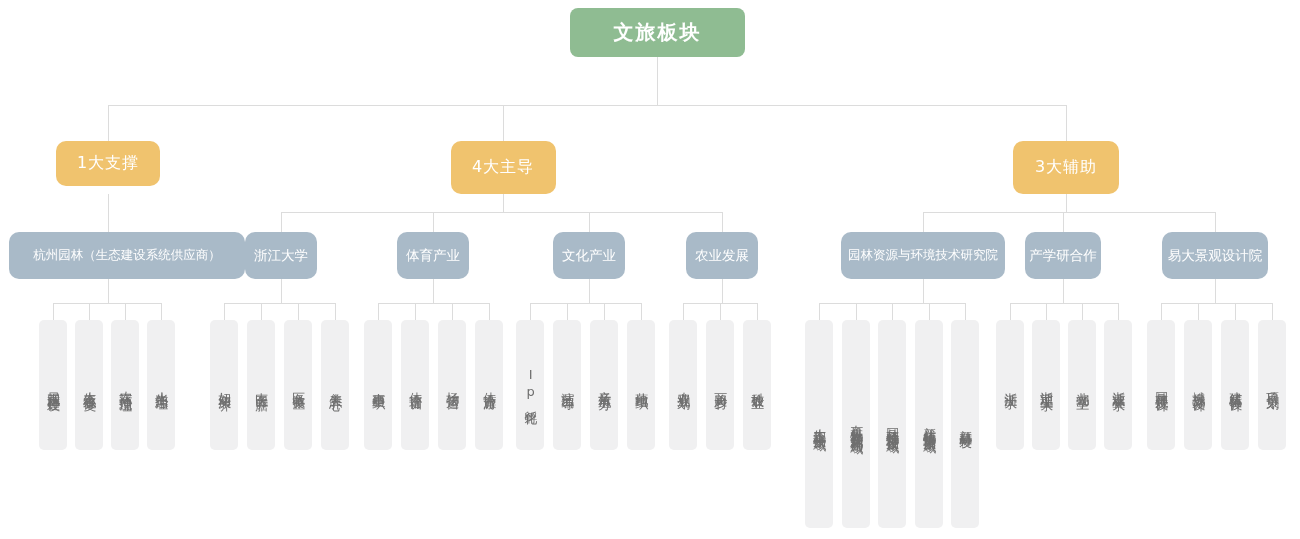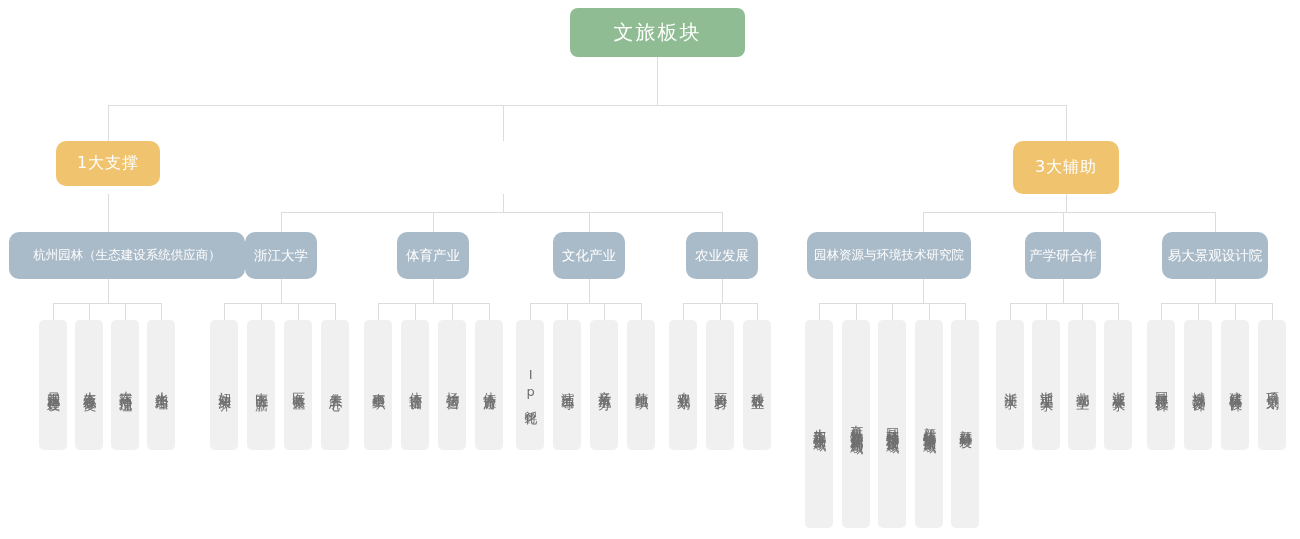--- a/index.html
+++ b/index.html
@@ -1,19 +1,19 @@
 <!DOCTYPE html>
 <html><head>
 <meta charset="utf-8">
 <style>
   html,body{margin:0;padding:0;background:#ffffff;font-family:"DejaVu Sans","Liberation Sans",sans-serif;}
   #chart{position:relative;width:1300px;height:539px;background:#ffffff;overflow:hidden;}
   .node{position:absolute;display:flex;align-items:center;justify-content:center;
         box-sizing:border-box;color:#ffffff;text-align:center;}
-  .root-node{border-radius:8px;font-size:20px;font-weight:normal;letter-spacing:2px;}
+  .root-node{border-radius:8px;font-size:20px;font-weight:bold;letter-spacing:2px;}
   .branch-node{border-radius:10px;font-size:16px;letter-spacing:1px;}
   .dept-node{border-radius:10px;font-size:13.5px;white-space:nowrap;}
   .leaf-node{border-radius:5px;writing-mode:vertical-rl;text-orientation:upright;
              font-size:13px;letter-spacing:1.5px;line-height:1.1;}
   .line{position:absolute;}
 </style>
 </head>
 <body>
 
 <div id="chart" style="background: rgb(255, 255, 255);">
@@ -28,20 +28,21 @@
     <div class="line" style="left: 53px; top: 303px; height: 1px; width: 108px; background: rgb(220, 220, 220);"></div>
     <div class="line" style="left: 53px; top: 303px; width: 1px; height: 17px; background: rgb(220, 220, 220);"></div>
     <div class="node leaf-node" style="left: 39px; top: 320px; width: 28px; height: 130px; background: rgb(240, 240, 241); color: rgb(111, 111, 111);">景观园林建设</div>
     <div class="line" style="left: 89px; top: 303px; width: 1px; height: 17px; background: rgb(220, 220, 220);"></div>
     <div class="node leaf-node" style="left: 75px; top: 320px; width: 28px; height: 130px; background: rgb(240, 240, 241); color: rgb(111, 111, 111);">生态系统修复</div>
     <div class="line" style="left: 125px; top: 303px; width: 1px; height: 17px; background: rgb(220, 220, 220);"></div>
     <div class="node leaf-node" style="left: 111px; top: 320px; width: 28px; height: 130px; background: rgb(240, 240, 241); color: rgb(111, 111, 111);">农污环境治理</div>
     <div class="line" style="left: 161px; top: 303px; width: 1px; height: 17px; background: rgb(220, 220, 220);"></div>
     <div class="node leaf-node" style="left: 147px; top: 320px; width: 28px; height: 130px; background: rgb(240, 240, 241); color: rgb(111, 111, 111);">水生态治理</div>
     <div class="line" style="left: 503px; top: 105px; width: 1px; height: 36px; background: rgb(220, 220, 220);"></div>
+    <div class="node branch-node" style="left: 450.5px; top: 141px; width: 105px; height: 53px; background: rgb(240, 195, 110); color: rgb(255, 255, 255);">4大主导</div>
     <div class="line" style="left: 503px; top: 194px; width: 1px; height: 18px; background: rgb(220, 220, 220);"></div>
     <div class="line" style="left: 281px; top: 212px; height: 1px; width: 441px; background: rgb(220, 220, 220);"></div>
     <div class="line" style="left: 281px; top: 212px; width: 1px; height: 20px; background: rgb(220, 220, 220);"></div>
     <div class="line" style="left: 433px; top: 212px; width: 1px; height: 20px; background: rgb(220, 220, 220);"></div>
     <div class="line" style="left: 589px; top: 212px; width: 1px; height: 20px; background: rgb(220, 220, 220);"></div>
     <div class="line" style="left: 722px; top: 212px; width: 1px; height: 20px; background: rgb(220, 220, 220);"></div>
     <div class="node dept-node" style="left: 245px; top: 232px; width: 72px; height: 47px; background: rgb(169, 186, 200); color: rgb(255, 255, 255);">浙江大学</div>
     <div class="line" style="left: 281px; top: 279px; width: 1px; height: 24px; background: rgb(220, 220, 220);"></div>
     <div class="line" style="left: 224px; top: 303px; height: 1px; width: 111px; background: rgb(220, 220, 220);"></div>
     <div class="line" style="left: 224px; top: 303px; width: 1px; height: 17px; background: rgb(220, 220, 220);"></div>
@@ -83,21 +84,21 @@
     <div class="node leaf-node" style="left: 706px; top: 320px; width: 28px; height: 130px; background: rgb(240, 240, 241); color: rgb(111, 111, 111);">美丽乡村</div>
     <div class="line" style="left: 757px; top: 303px; width: 1px; height: 17px; background: rgb(220, 220, 220);"></div>
     <div class="node leaf-node" style="left: 743px; top: 320px; width: 28px; height: 130px; background: rgb(240, 240, 241); color: rgb(111, 111, 111);">科技农业</div>
     <div class="line" style="left: 1066px; top: 105px; width: 1px; height: 36px; background: rgb(220, 220, 220);"></div>
     <div class="node branch-node" style="left: 1013px; top: 141px; width: 106px; height: 53px; background: rgb(240, 195, 110); color: rgb(255, 255, 255);">3大辅助</div>
     <div class="line" style="left: 1066px; top: 194px; width: 1px; height: 18px; background: rgb(220, 220, 220);"></div>
     <div class="line" style="left: 923px; top: 212px; height: 1px; width: 292px; background: rgb(220, 220, 220);"></div>
     <div class="line" style="left: 923px; top: 212px; width: 1px; height: 20px; background: rgb(220, 220, 220);"></div>
     <div class="line" style="left: 1063px; top: 212px; width: 1px; height: 20px; background: rgb(220, 220, 220);"></div>
     <div class="line" style="left: 1215px; top: 212px; width: 1px; height: 20px; background: rgb(220, 220, 220);"></div>
-    <div class="node dept-node" style="left: 807px; top: 232px; width: 164px; height: 47px; background: rgb(169, 186, 200); color: rgb(255, 255, 255); font-size: 12.5px;">园林资源与环境技术研究院</div>
+    <div class="node dept-node" style="left: 841px; top: 232px; width: 164px; height: 47px; background: rgb(169, 186, 200); color: rgb(255, 255, 255); font-size: 12.5px;">园林资源与环境技术研究院</div>
     <div class="line" style="left: 923px; top: 279px; width: 1px; height: 24px; background: rgb(220, 220, 220);"></div>
     <div class="line" style="left: 819px; top: 303px; height: 1px; width: 146px; background: rgb(220, 220, 220);"></div>
     <div class="line" style="left: 819px; top: 303px; width: 1px; height: 17px; background: rgb(220, 220, 220);"></div>
     <div class="node leaf-node" style="left: 805px; top: 320px; width: 28px; height: 208px; background: rgb(240, 240, 241); color: rgb(111, 111, 111);">生态工程技术领域</div>
     <div class="line" style="left: 856px; top: 303px; width: 1px; height: 17px; background: rgb(220, 220, 220);"></div>
     <div class="node leaf-node" style="left: 842px; top: 320px; width: 28px; height: 208px; background: rgb(240, 240, 241); color: rgb(111, 111, 111);">有机废弃物资源化利用领域</div>
     <div class="line" style="left: 892px; top: 303px; width: 1px; height: 17px; background: rgb(220, 220, 220);"></div>
     <div class="node leaf-node" style="left: 878px; top: 320px; width: 28px; height: 208px; background: rgb(240, 240, 241); color: rgb(111, 111, 111);">园林植物育种技术领域</div>
     <div class="line" style="left: 929px; top: 303px; width: 1px; height: 17px; background: rgb(220, 220, 220);"></div>
     <div class="node leaf-node" style="left: 915px; top: 320px; width: 28px; height: 208px; background: rgb(240, 240, 241); color: rgb(111, 111, 111);">新优植物快繁技术领域</div>

